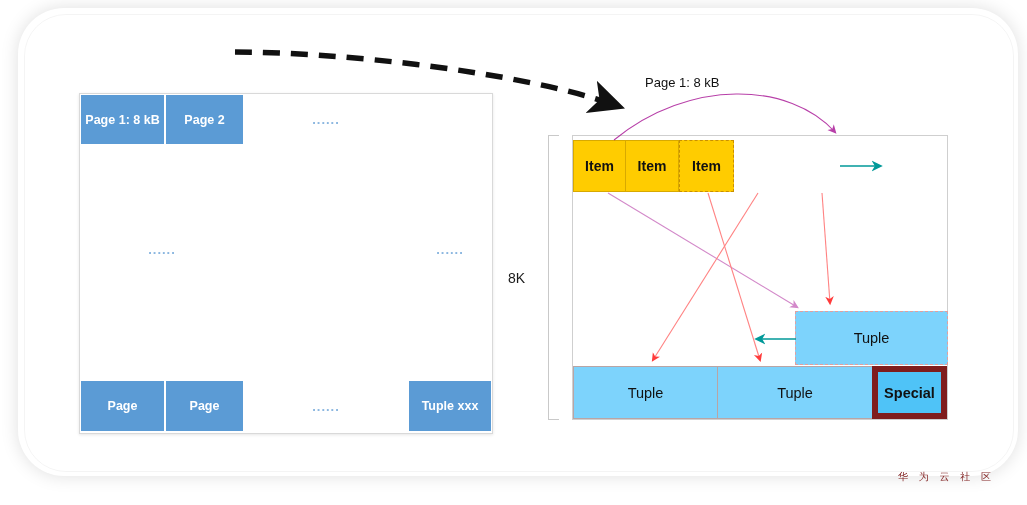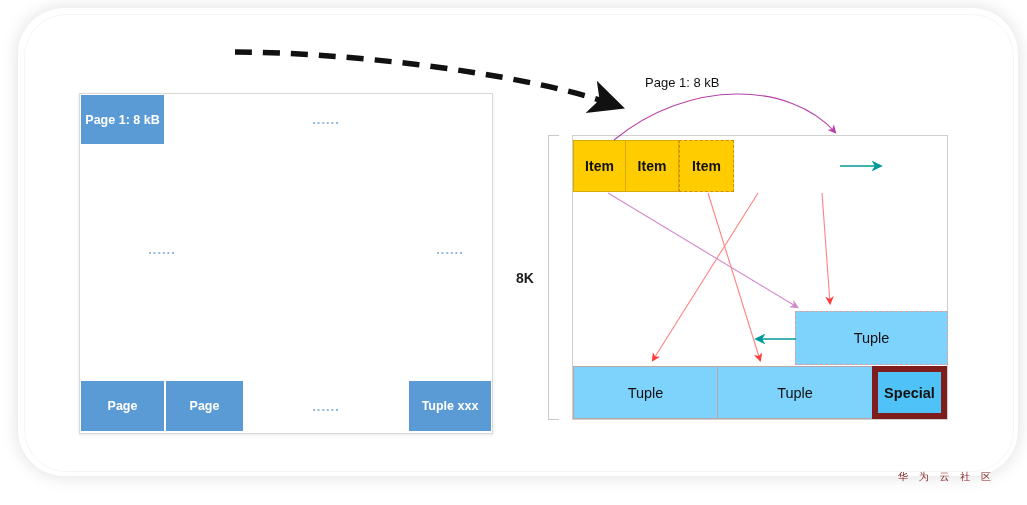--- a/index.html
+++ b/index.html
@@ -60,23 +60,22 @@
     align-items:center;
     justify-content:center;
     white-space:nowrap;
   }
 
   
   #k8-label{
     position:absolute;
     left:508px; top:270px;
     font-size:14px;
-    font-weight:700;
+    font-weight:400;
     color:#1a1a1a;
-    margin-left:8px;
   }
   #k8-bracket{
     position:absolute;
     left:548px; top:135px;
     width:11px; height:285px;
     border:1px solid #c9c9c9;
     border-right:none;
     box-sizing:border-box;
   }
 
@@ -183,20 +182,21 @@
   svg.ov{position:absolute;left:0;top:0;width:1027px;height:505px;pointer-events:none;}
 </style>
 </head>
 <body>
 
 <div id="card"></div>
 <div id="card-inner-edge"></div>
 
 <div id="left-table">
   <div class="pg" style="left:0px;top:0px;width:85px;height:51px;">Page 1: 8 kB</div>
+  <div class="pg" style="left:85px;top:0px;width:79px;height:51px;">Page 2</div>
   <div class="ell" style="left:164px;top:0px;width:164px;height:51px;">......</div>
 
   <div class="ell" style="left:52px;top:144px;width:60px;height:22px;">......</div>
   <div class="ell" style="left:340px;top:144px;width:60px;height:22px;">......</div>
 
   <div class="pg" style="left:0px;top:286px;width:85px;height:52px;">Page</div>
   <div class="pg" style="left:85px;top:286px;width:79px;height:52px;">Page</div>
   <div class="ell" style="left:164px;top:286px;width:164px;height:52px;">......</div>
   <div class="pg" style="left:328px;top:286px;width:84px;height:52px;">Tuple xxx</div>
 </div>

